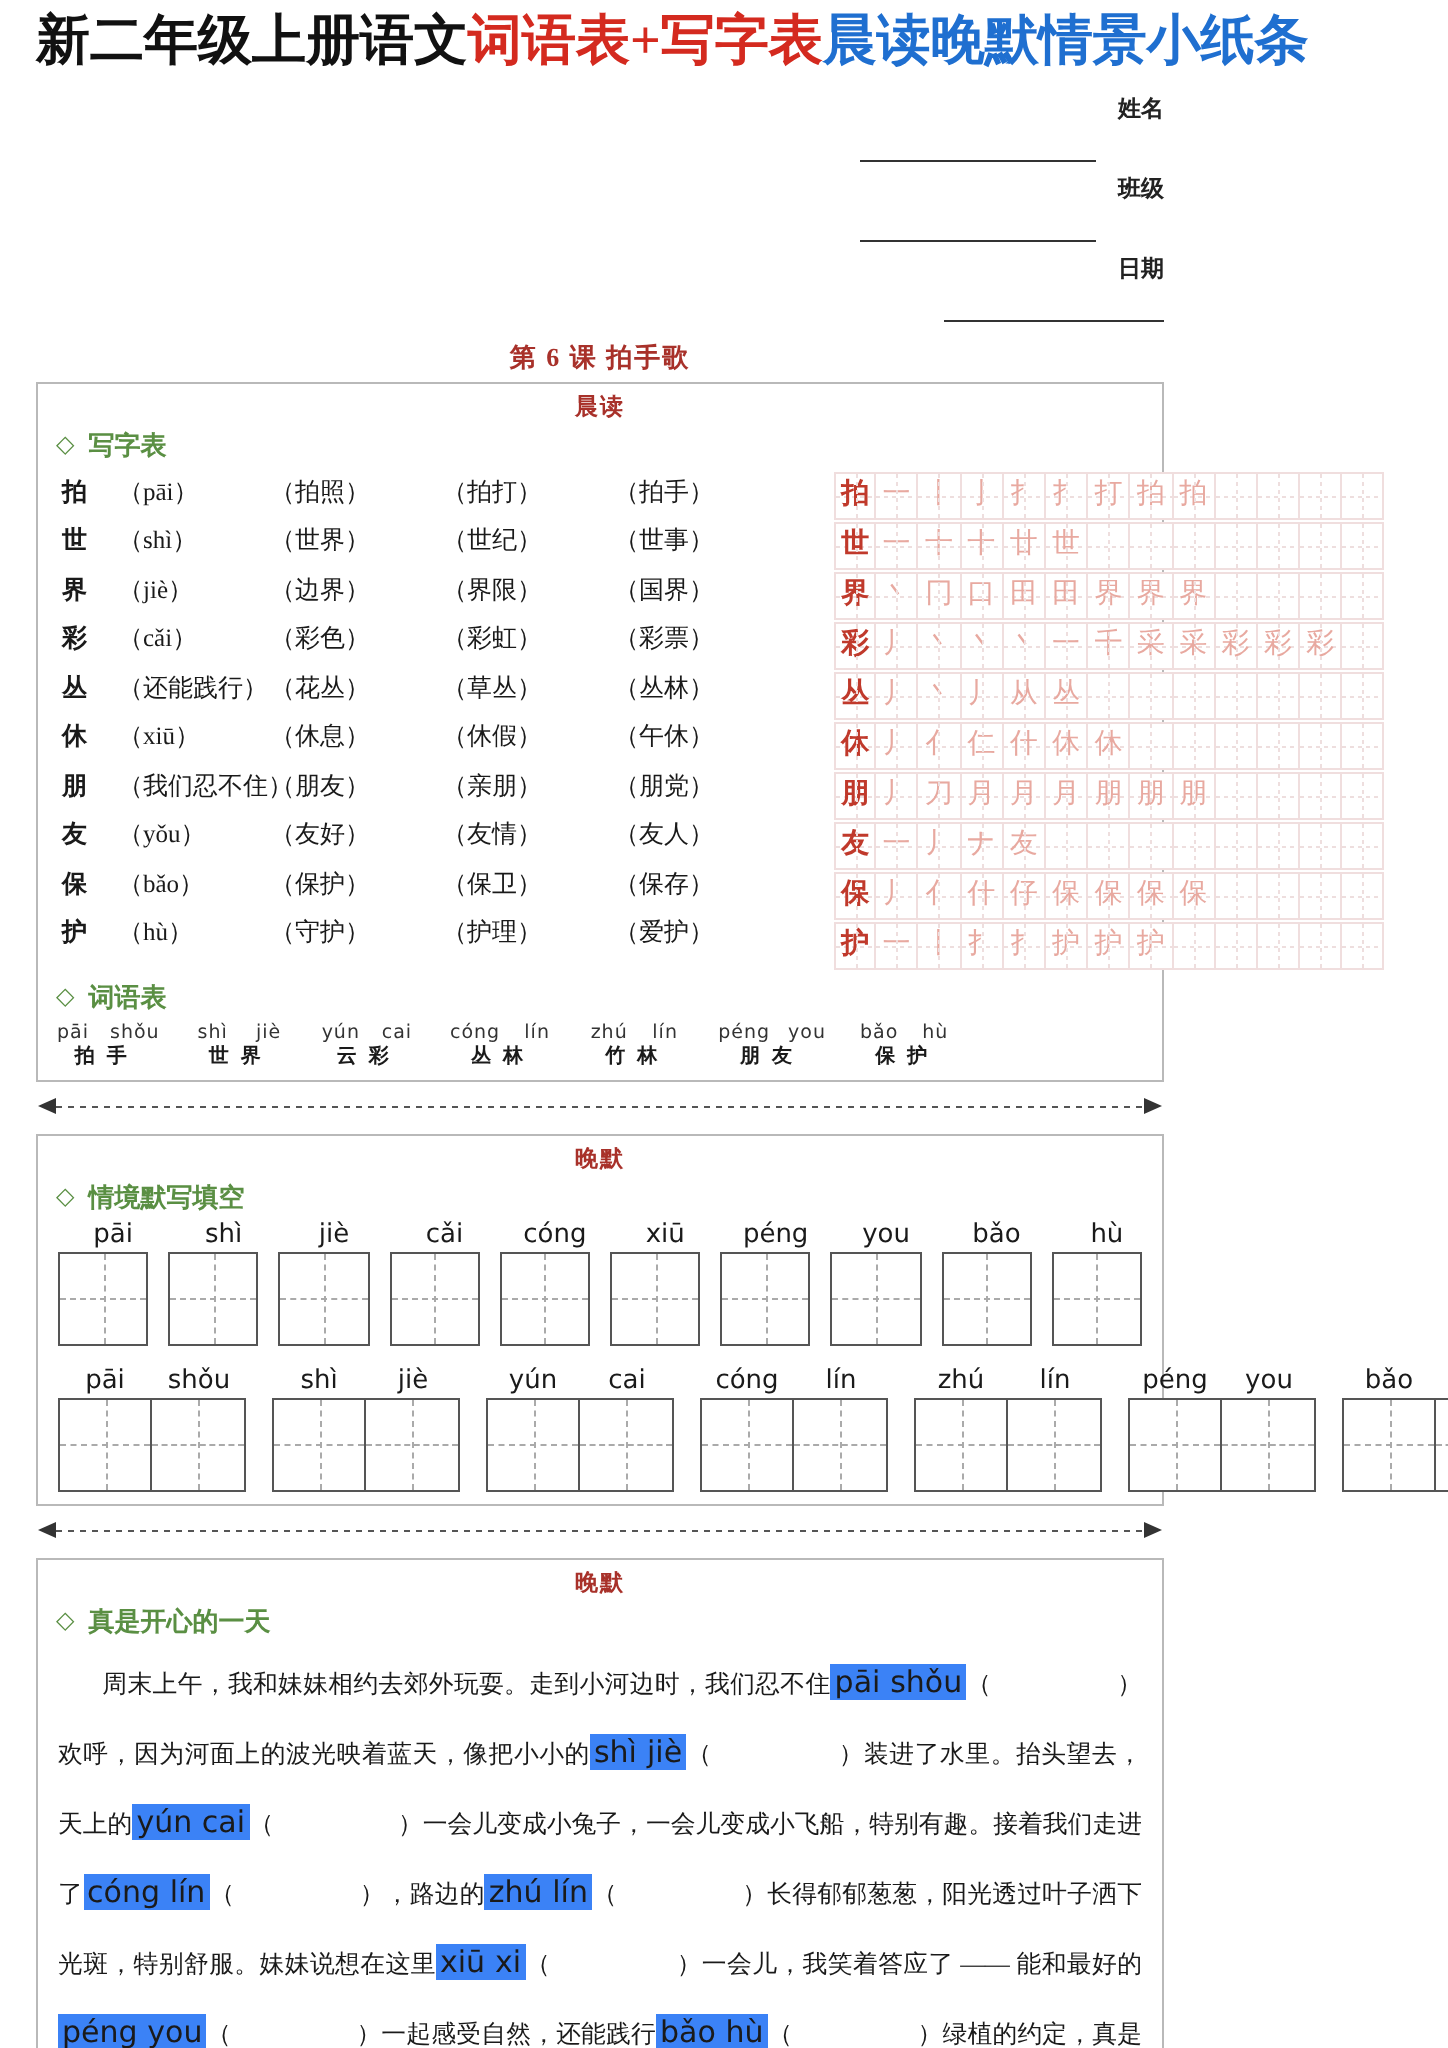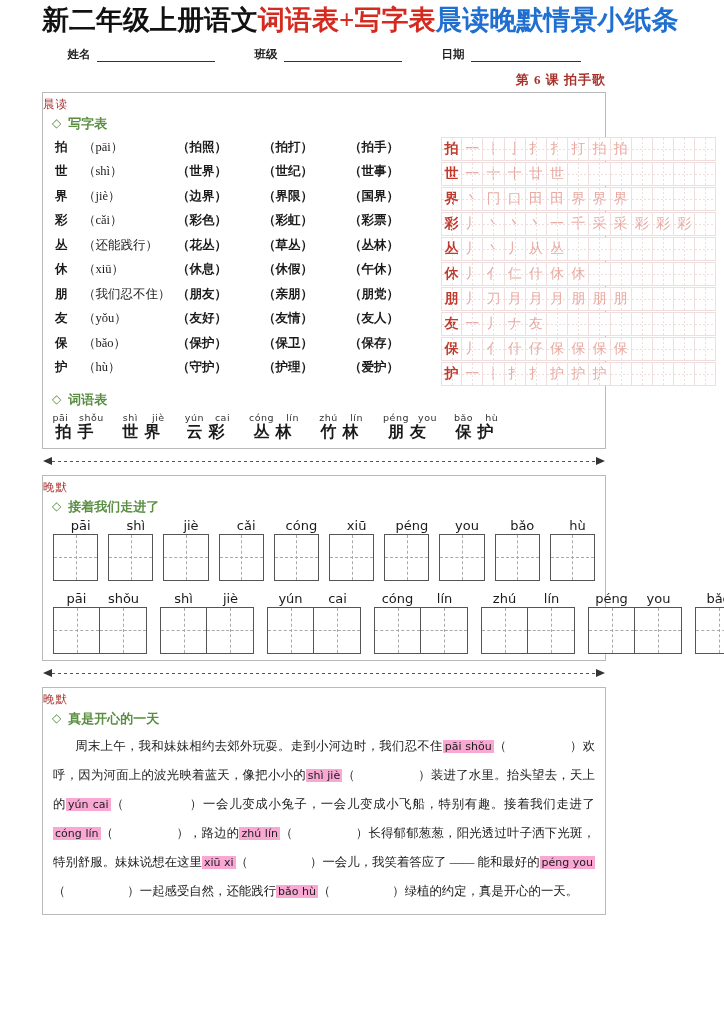--- a/index.html
+++ b/index.html
@@ -4,63 +4,63 @@
 <style>
   * { box-sizing: border-box; }
   html, body { margin:0; padding:0; }
   body {
     width: 724px; height: 1024px;
     background: #ffffff;
     font-family: "Liberation Serif", "DejaVu Serif", serif;
     color: #1a1a1a;
     overflow: hidden;
   }
-  .page { width:600px; height:1024px; position:relative; padding:0 18px;margin-left:24px; }
+  .page { width:600px; height:1024px; position:relative; padding:0 18px; }
 
   
   .title {
     text-align:center;
     font-size:27px;
     font-weight:700;
     letter-spacing:0px;
     white-space:nowrap;
     padding-top:4px;
     line-height:1.25;
     font-family:"Liberation Serif","DejaVu Serif",serif;
   }
   .t-black { color:#111111; }
   .t-red   { color:#d42a1f; }
   .t-blue  { color:#1f6fd0; }
 
   
   .idrow {
     display:flex; align-items:flex-end; justify-content:center;
-    gap:6px; margin-top:9px; padding-bottom:2px;
+    gap:6px; margin-top:9px; padding-bottom:2px;flex-direction:column;
   }
   .idlabel { font-size:11.5px; font-weight:700; color:#222; }
   .idline  { display:inline-block; border-bottom:1.4px solid #333; height:13px; }
   .idline.w1 { width:118px; margin-right:34px; }
   .idline.w2 { width:118px; margin-right:34px; }
   .idline.w3 { width:110px; }
 
   .lesson {
-    text-align:right; color:#a8312a; font-weight:700;
+    text-align:center; color:#a8312a; font-weight:700;
     font-size:13px; margin-top:7px; margin-bottom:3px; letter-spacing:1px;
   }
 
   
   .panel {
     border:1px solid #b9b9b9;
     background:#fff;
     position:relative;
   }
   .panel + .cutline { margin:7px 0 7px 0; }
 
   .sec-label {
-    text-align:left; color:#a8312a; font-weight:400; font-size:11.5px;
+    text-align:center; color:#a8312a; font-weight:700; font-size:11.5px;
     padding:4px 0 2px 0; letter-spacing:1px;
   }
 
   .sub-head {
     color:#5a8f43; font-weight:700; font-size:13px;
     display:flex; align-items:center; gap:7px;
     padding:1px 0 2px 9px;
   }
   .diamond { color:#5a8f43; font-size:12px; }
 
@@ -68,21 +68,21 @@
   .s1-body { display:flex; padding:0 6px 4px 6px; }
   .s1-left { width:392px; flex:0 0 392px; }
   .s1-right { flex:1; padding-top:2px; }
 
   .charline {
     display:flex; align-items:center;
     font-size:12.5px; height:24.5px; white-space:nowrap;
   }
   .c-char { width:34px; flex:0 0 34px; padding-left:6px; font-weight:600; }
   .c-pin  { width:76px; flex:0 0 76px; }
-  .c-word { width:86px; flex:0 0 86px; text-align:center;font-weight:bold; }
+  .c-word { width:86px; flex:0 0 86px; text-align:left; }
 
   
   .sgrid { display:flex; flex-direction:column; gap:1px; }
   .srow  { display:flex; height:24px; }
   .scell {
     width:21.2px; height:24px;
     border:1px solid #f0dede;
     border-left:none;
     position:relative;
     background:#fff;
@@ -105,21 +105,21 @@
   .scell.head .gl { color:#c0392b; font-weight:600; }
   .scell.st .gl { color:#e8a9a0; }
 
   
   .wlist { display:flex; padding:1px 0 5px 8px; gap:17px; }
   .witem { text-align:center; }
   .wpy { font-size:9.5px; color:#333; letter-spacing:.5px;
          font-family:"DejaVu Sans","Liberation Sans",sans-serif;
          display:flex; gap:9px; justify-content:center; }
   .wpy span { min-width:19px; }
-  .whz { font-size:16px; font-weight:700; letter-spacing:6px; margin-top:-1px; }
+  .whz { font-size:10px; font-weight:700; letter-spacing:6px; margin-top:-1px; }
 
   
   .cutline { position:relative; height:12px; }
   .cutline .dash {
     position:absolute; top:5px; left:10px; right:10px; height:1px;
     background-image: repeating-linear-gradient(to right,#555 0 3px,transparent 3px 6px);
   }
   .cutline .ar {
     position:absolute; top:1px; width:0; height:0;
     border-top:4.5px solid transparent; border-bottom:4.5px solid transparent;
@@ -154,23 +154,23 @@
   .py-pair { width:107px; display:flex; margin-right:13px; }
   .py-pair span { width:47px; text-align:center; font-size:13px;
                   font-family:"DejaVu Sans","Liberation Sans",sans-serif; }
 
   
   .passage {
     font-size:12.4px; line-height:2.34; padding:2px 10px 8px 10px;
     text-align:justify; color:#1a1a1a;
   }
   .py-inline {
-    background:#f9a8d4; padding:0 2px;
+    background:#3b82f6; padding:0 2px;
     font-family:"DejaVu Sans","Liberation Sans",sans-serif;
-    font-size:11px;
+    font-size:15px;
   }
   .blank { letter-spacing:0; }
   .ind { display:inline-block; width:22px; }
 </style>
 </head>
 <body>
 
 <div class="page">
 
   <div class="title">
@@ -646,21 +646,21 @@
   <div class="cutline">
     <span class="ar l"></span>
     <span class="dash"></span>
     <span class="ar r"></span>
   </div>
 
   <div class="panel">
     <div class="sec-label">晚默</div>
     <div class="sub-head">
       <span class="diamond">◇</span>
-      <span>接着我们走进了</span>
+      <span>情境默写填空</span>
     </div>
 
     <div class="py-row" id="pyrow-single">
         <div class="py-slot">pāi</div>
         <div class="py-slot">shì</div>
         <div class="py-slot">jiè</div>
         <div class="py-slot">cǎi</div>
         <div class="py-slot">cóng</div>
         <div class="py-slot">xiū</div>
         <div class="py-slot">péng</div>

